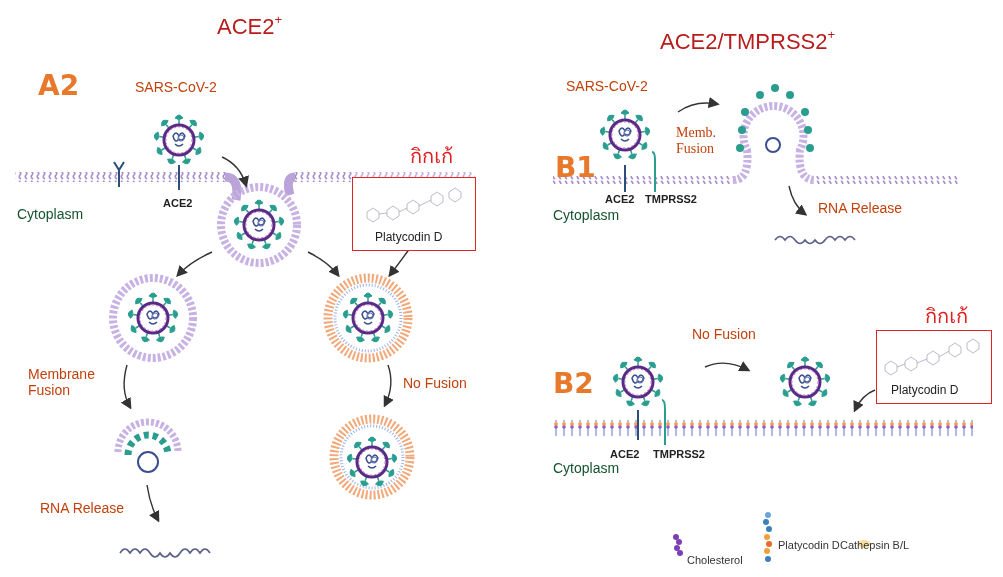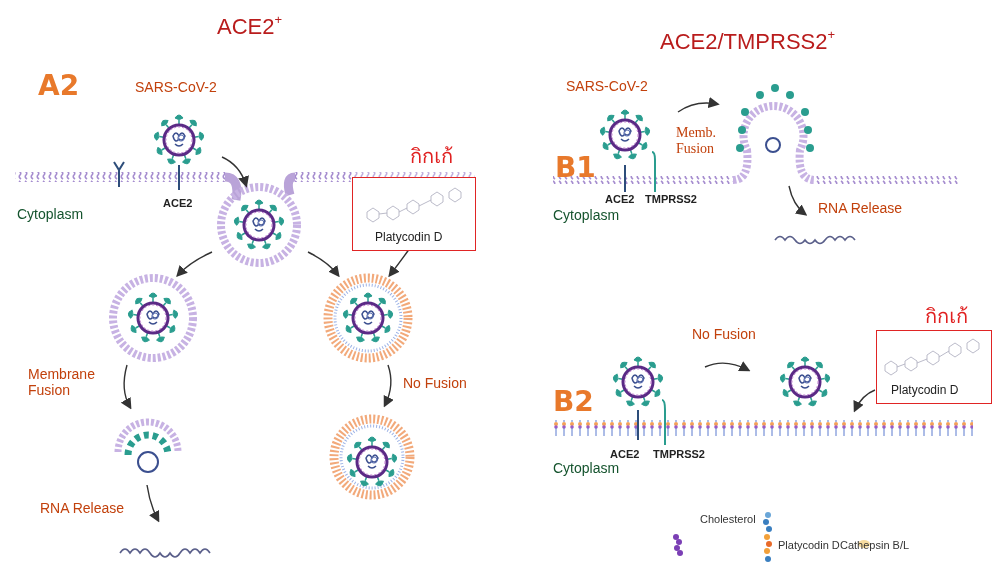--- a/index.html
+++ b/index.html
@@ -203,36 +203,36 @@
 <div class="abs title" style="left:660px;top:29px;"><span>ACE2/TMPRSS2</span><sup>+</sup></div>
 <div class="abs label" style="left:566px;top:78px;">SARS-CoV-2</div>
 <div class="abs panel-label" style="left:555px;top:115px;">B1</div>
 <div class="abs label" style="left:676px;top:125px;font-family:Liberation Serif, serif;"><span>Memb.</span><br><span>Fusion</span></div>
 <div class="abs small" style="left:605px;top:193px;font-weight:bold;">ACE2</div>
 <div class="abs small" style="left:645px;top:193px;font-weight:bold;">TMPRSS2</div>
 <div class="abs cyto" style="left:553px;top:207px;">Cytoplasm</div>
 <div class="abs label" style="left:818px;top:200px;">RNA Release</div>
 
 <div class="abs label" style="left:692px;top:326px;">No Fusion</div>
-<div class="abs panel-label" style="left:553px;top:349px;">B2</div>
+<div class="abs panel-label" style="left:553px;top:331px;">B2</div>
 <div class="abs small" style="left:610px;top:448px;font-weight:bold;">ACE2</div>
 <div class="abs small" style="left:653px;top:448px;font-weight:bold;">TMPRSS2</div>
 <div class="abs cyto" style="left:553px;top:460px;">Cytoplasm</div>
 <div class="abs thai" style="left:925px;top:300px;">กิกเก้</div>
 <div class="abs redbox" style="left:876px;top:330px;width:114px;height:72px;">
   <svg width="114" height="50" style="position:absolute;left:0;top:0;">
     <g fill="none" stroke="#aab" stroke-width="0.8">
       <polygon points="8,34 14,30 20,34 20,40 14,44 8,40"></polygon>
         <polygon points="28,30 34,26 40,30 40,36 34,40 28,36"></polygon>
       <polygon points="50,24 56,20 62,24 62,30 56,34 50,30"></polygon>
         <polygon points="72,16 78,12 84,16 84,22 78,26 72,22"></polygon>
       <polygon points="90,12 96,8 102,12 102,18 96,22 90,18"></polygon>
         <line x1="20" y1="36" x2="28" y2="33"></line>
         <line x1="40" y1="32" x2="50" y2="28"></line>
         <line x1="62" y1="26" x2="72" y2="20"></line>
     </g>
   </svg>
   <div class="abs small" style="left:14px;top:52px;font-size:12px;">Platycodin D</div>
 </div>
 
-<div class="abs legend-text" style="left:687px;top:513px;margin-left:13px;">Cholesterol</div>
+<div class="abs legend-text" style="left:687px;top:554px;">Cholesterol</div>
 <div class="abs legend-text" style="left:778px;top:539px;">Platycodin D</div>
 <div class="abs legend-text" style="left:840px;top:539px;">Cathepsin B/L</div>
 
 </body></html>

